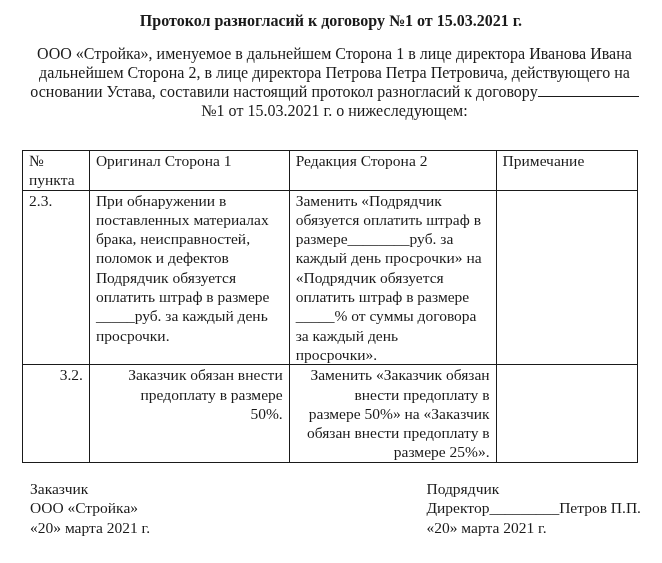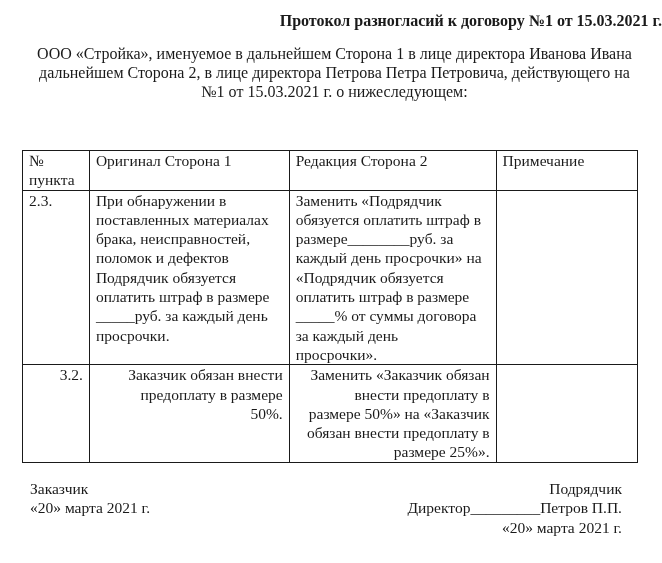--- a/index.html
+++ b/index.html
@@ -2,21 +2,21 @@
 <html><head>
 <meta charset="utf-8">
 <style>
   html, body { margin: 0; padding: 0; background: #ffffff; }
   body {
     width: 662px; height: 563px; overflow: hidden; position: relative;
     font-family: "Liberation Serif", "DejaVu Serif", serif;
     color: #1a1a1a;
   }
   .title {
-    position: absolute; left: 0; top: 11px; width: 662px; text-align: right;
+    position: absolute; left: 0; top: 11px; width: 662px; text-align: center;
     font-weight: bold; font-size: 16px; line-height: 20px;
   }
   .intro {
     position: absolute; left: 22px; top: 44px; width: 625px;
     font-size: 16px; line-height: 19px; text-align: center;
   }
   .intro .line { display: block; white-space: nowrap; }
   .uline { display: inline-block; border-bottom: 1px solid #1a1a1a; height: 14px; vertical-align: baseline; }
 
   table.proto {
@@ -34,33 +34,34 @@
   col.c4 { width: 142px; }
   tr.hdr td { height: 36px; }
   tr.r1 td { height: 167px; }
   tr.r2 td { height: 90px; text-align: right; }
   .cell-line { display: block; }
 
   .sig {
     position: absolute; top: 479px; font-size: 15.5px; line-height: 19.3px;
   }
   .sig.left { left: 30px; }
-  .sig.right { right: 40px; text-align: right; }
+  .sig.right { right: 21px; }
   .sig .line { display: block; white-space: nowrap; }
 </style>
 </head>
 <body>
 
 <div>
 
   <div class="title">Протокол разногласий к договору №1 от 15.03.2021 г.</div>
 
   <div class="intro">
     <span class="line">ООО «Стройка», именуемое в дальнейшем Сторона 1 в лице директора Иванова Ивана</span>
     <span class="line">дальнейшем Сторона 2, в лице директора Петрова Петра Петровича, действующего на</span>
+    <span class="line"><span>основании Устава, составили настоящий протокол разногласий к договору</span><span class="uline" style="width:101px"></span></span>
     <span class="line">№1 от 15.03.2021 г. о нижеследующем:</span>
   </div>
 
   <table class="proto">
     <colgroup>
         <col class="c1">
         <col class="c2">
         <col class="c3">
         <col class="c4">
       </colgroup>
@@ -113,20 +114,21 @@
         <span class="cell-line">обязан внести предоплату в</span>
         <span class="cell-line">размере 25%».</span>
       </td>
       <td></td>
     </tr>
   </tbody>
     </table>
 
   <div class="sig left">
     <span class="line">Заказчик</span>
+    <span class="line">ООО «Стройка»</span>
     <span class="line">«20» марта 2021 г.</span>
   </div>
 
   <div class="sig right">
     <span class="line">Подрядчик</span>
     <span class="line">Директор_________Петров П.П.</span>
     <span class="line">«20» марта 2021 г.</span>
   </div>
 
 </div>

